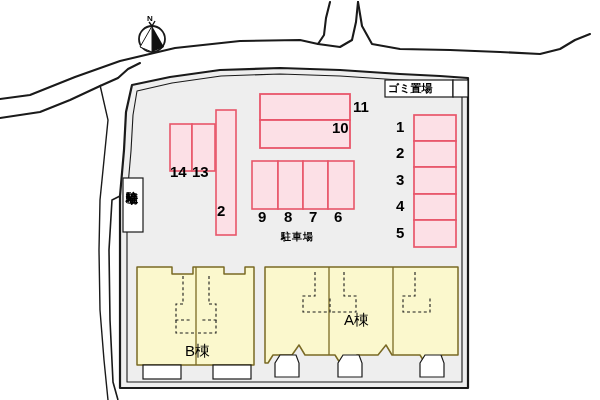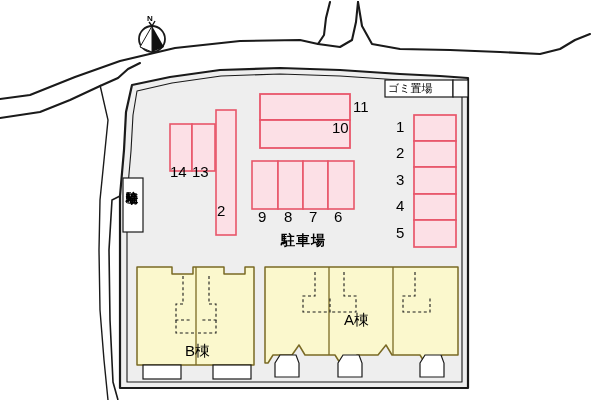--- a/index.html
+++ b/index.html
@@ -25,34 +25,35 @@
   }
   .lbl {
     position: absolute;
     font-family: "Liberation Sans", "DejaVu Sans", sans-serif;
     color: #000000;
     white-space: nowrap;
     line-height: 1;
   }
   .stall-num {
     font-size: 15px;
-    font-weight: 400;
+    font-weight: 700;
   }
   .bldg-lbl {
     font-size: 15px;
     font-weight: 400;
   }
   .area-lbl {
-    font-size: 14px;
+    font-size: 10px;
     font-weight: 700;
     letter-spacing: 1px;
+    font-family: Liberation Mono, monospace;
   }
   .trash-lbl {
     font-size: 11px;
-    font-weight: 400;
+    font-weight: 700;
     letter-spacing: 0px;
   }
   .bike-lbl {
     font-size: 12px;
     font-weight: 700;
     writing-mode: vertical-rl;
     text-orientation: upright;
     letter-spacing: 1px;
   }
   .compass-n {

